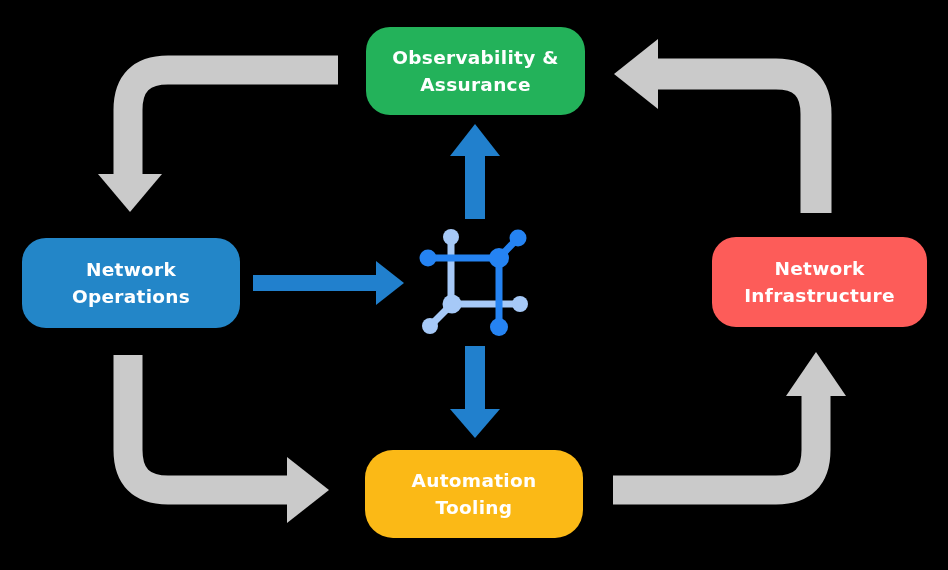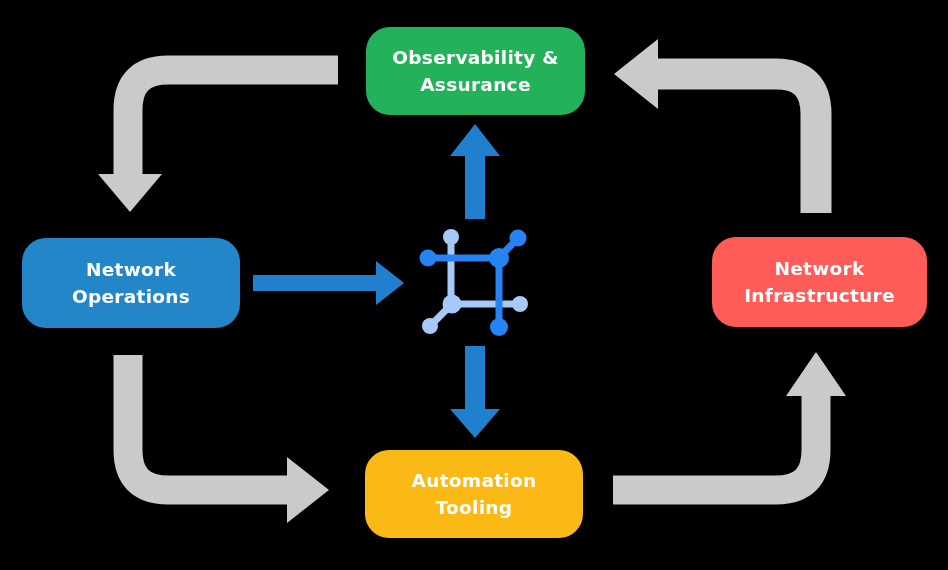--- a/index.html
+++ b/index.html
@@ -102,18 +102,18 @@
   <div class="node-box" id="box-operations" style="background: rgb(35, 134, 200);">
     <div class="node-label">Network
 Operations</div>
   </div>
 
   <div class="node-box" id="box-infrastructure" style="background: rgb(253, 92, 89);">
     <div class="node-label">Network
 Infrastructure</div>
   </div>
 
-  <div class="node-box" id="box-tooling" style="background: rgb(251, 185, 22);">
+  <div class="node-box" id="box-tooling" style="background: rgb(251, 185, 22); border-radius: 28px;">
     <div class="node-label">Automation
 Tooling</div>
   </div>
 
 </div>
 
 </body></html>

